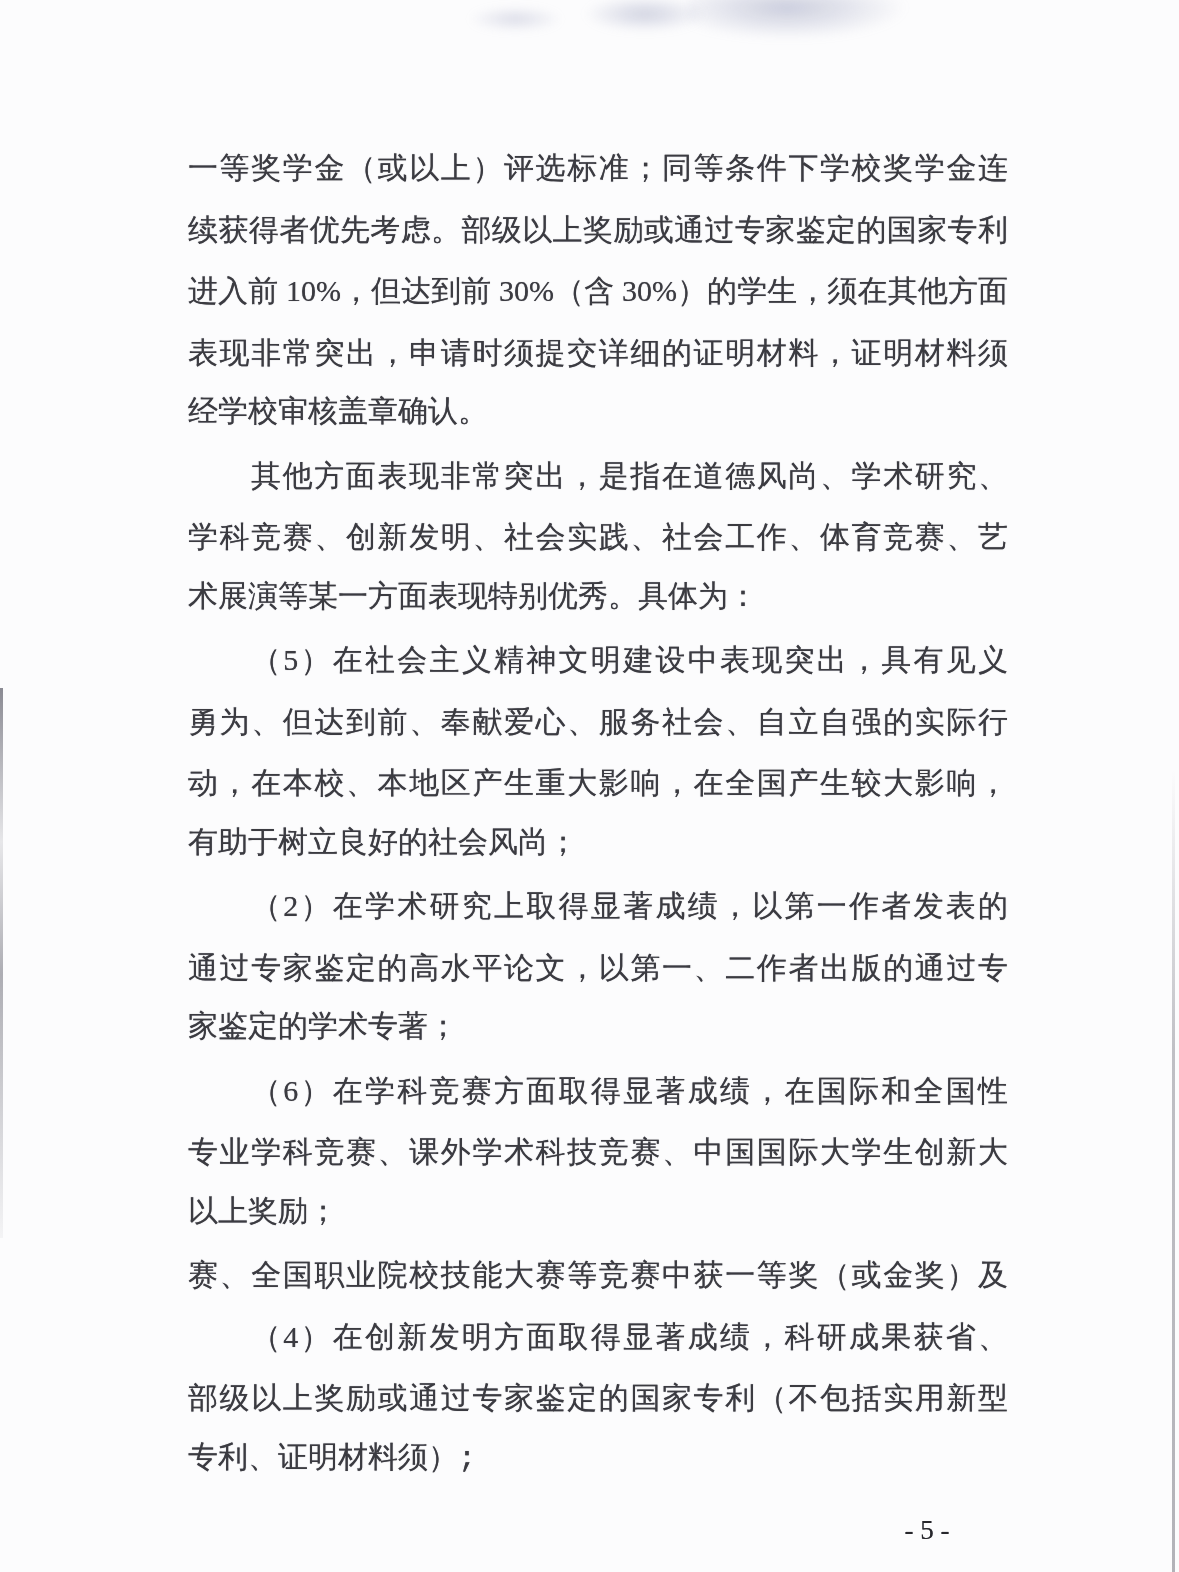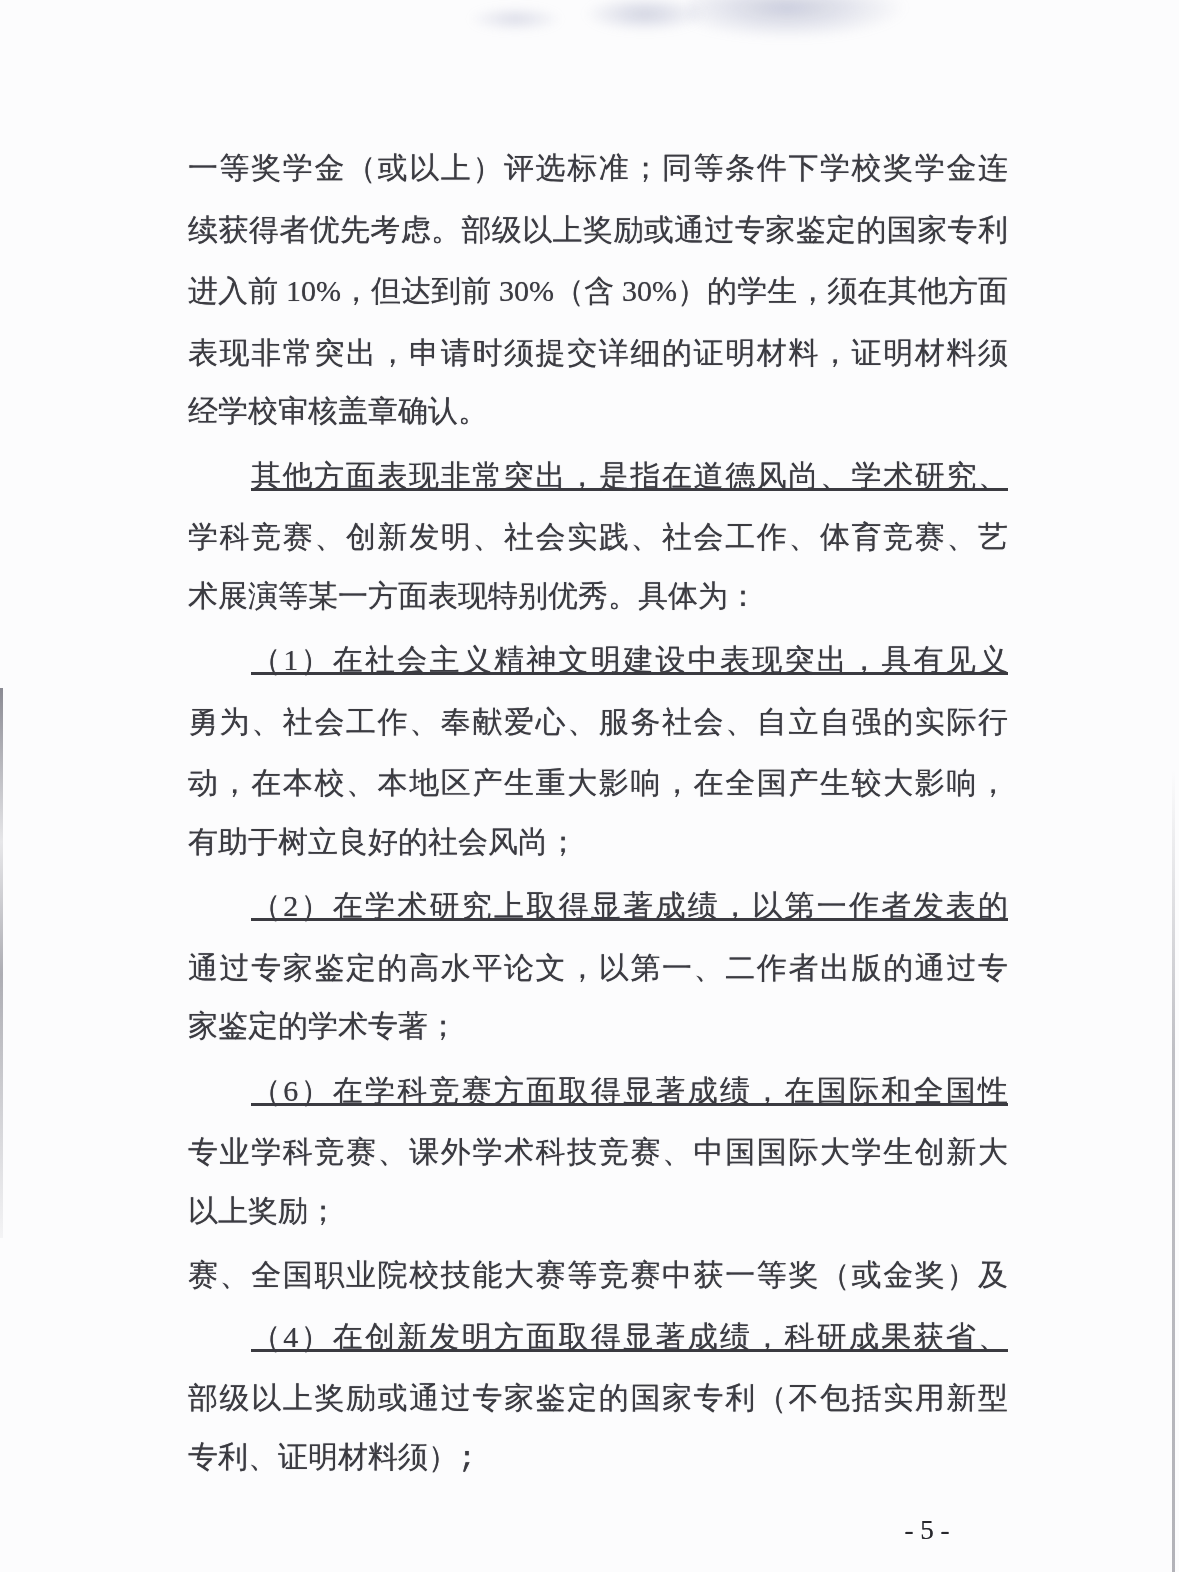--- a/index.html
+++ b/index.html
@@ -41,21 +41,21 @@
     position:absolute;left:188px;top:137px;width:820px;
   }
   .line{
     margin:0;padding:0;
     font-size:30px;
     height:61.5px;line-height:61.5px;
     text-align:justify;
     text-align-last:justify;
     text-shadow:0 0 .7px rgba(55,55,65,.75);
   }
-  .line.ind{padding-left:63px;text-decoration:underline;}
+  .line.ind{padding-left:63px;}
   .line.end{text-align-last:left;font-family:Liberation Mono, monospace;}
   .pagenum{
     position:absolute;left:857px;top:1502px;width:140px;
     text-align:center;
     font-size:27px;line-height:56px;
     color:#27272c;
     text-shadow:0 0 .6px rgba(40,40,50,.7);
   }
 </style>
 </head>
@@ -79,22 +79,22 @@
       <p class="line end">经学校审核盖章确认。</p>
     </section>
 
     <section class="para">
       <p class="line ind">其他方面表现非常突出，是指在道德风尚、学术研究、</p>
       <p class="line">学科竞赛、创新发明、社会实践、社会工作、体育竞赛、艺</p>
       <p class="line end">术展演等某一方面表现特别优秀。具体为：</p>
     </section>
 
     <section class="para">
-      <p class="line ind">（1）在社会主义精神文明建设中表现突出，具有见义</p>
-      <p class="line">勇为、社会工作、奉献爱心、服务社会、自立自强的实际行</p>
+      <p class="line ind">（5）在社会主义精神文明建设中表现突出，具有见义</p>
+      <p class="line">勇为、但达到前、奉献爱心、服务社会、自立自强的实际行</p>
       <p class="line">动，在本校、本地区产生重大影响，在全国产生较大影响，</p>
       <p class="line end">有助于树立良好的社会风尚；</p>
     </section>
 
     <section class="para">
       <p class="line ind">（2）在学术研究上取得显著成绩，以第一作者发表的</p>
       <p class="line">通过专家鉴定的高水平论文，以第一、二作者出版的通过专</p>
       <p class="line end">家鉴定的学术专著；</p>
     </section>
 

